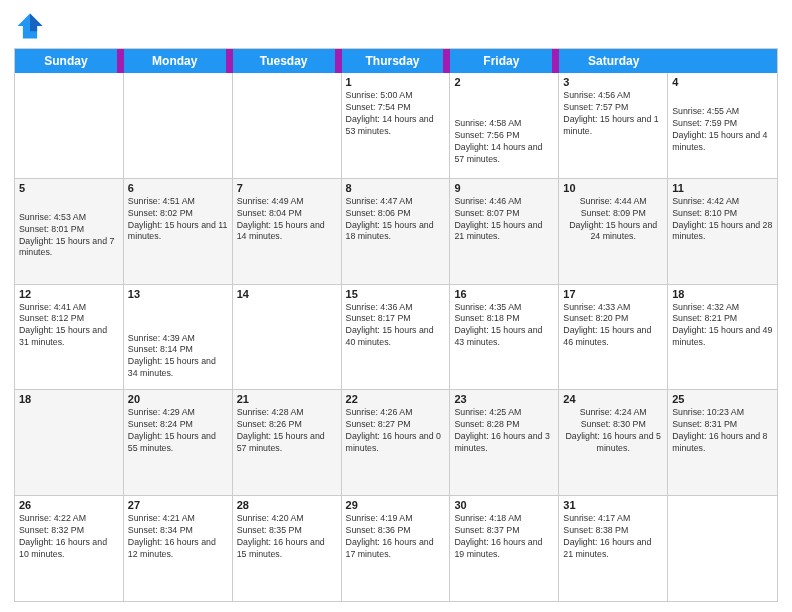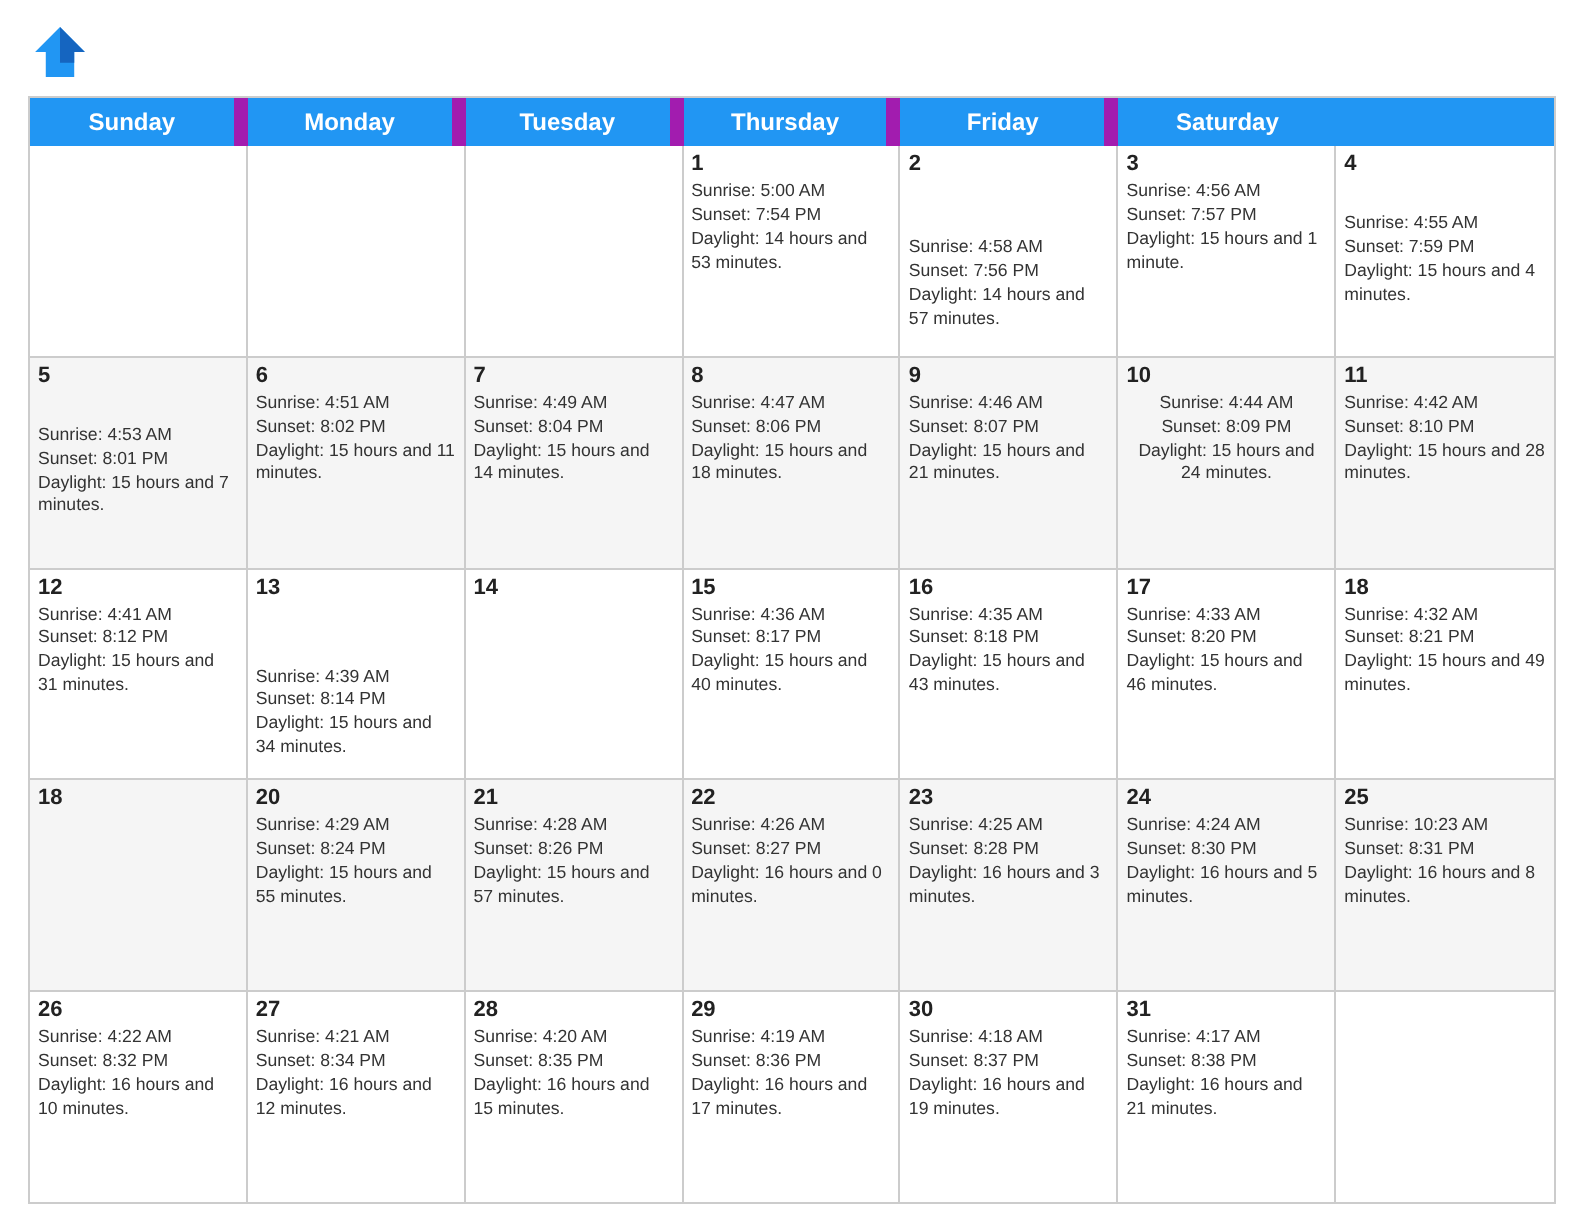--- a/index.html
+++ b/index.html
@@ -287,21 +287,21 @@
 Daylight: 16 hours and 0 minutes.</div>
           </div>
           <div class="cal-cell alt-row">
             <div class="day-num">23</div>
             <div class="day-info" style="white-space: pre-line;">Sunrise: 4:25 AM
 Sunset: 8:28 PM
 Daylight: 16 hours and 3 minutes.</div>
           </div>
           <div class="cal-cell alt-row">
             <div class="day-num">24</div>
-            <div class="day-info" style="white-space: pre-line;">Sunrise: 4:24 AM
+            <div class="day-info" style="white-space: pre-line; text-align: center;">Sunrise: 4:24 AM
 Sunset: 8:30 PM
 Daylight: 16 hours and 5 minutes.</div>
           </div>
           <div class="cal-cell alt-row">
             <div class="day-num">25</div>
             <div class="day-info" style="white-space: pre-line;">Sunrise: 10:23 AM
 Sunset: 8:31 PM
 Daylight: 16 hours and 8 minutes.</div>
           </div>
         </div>

